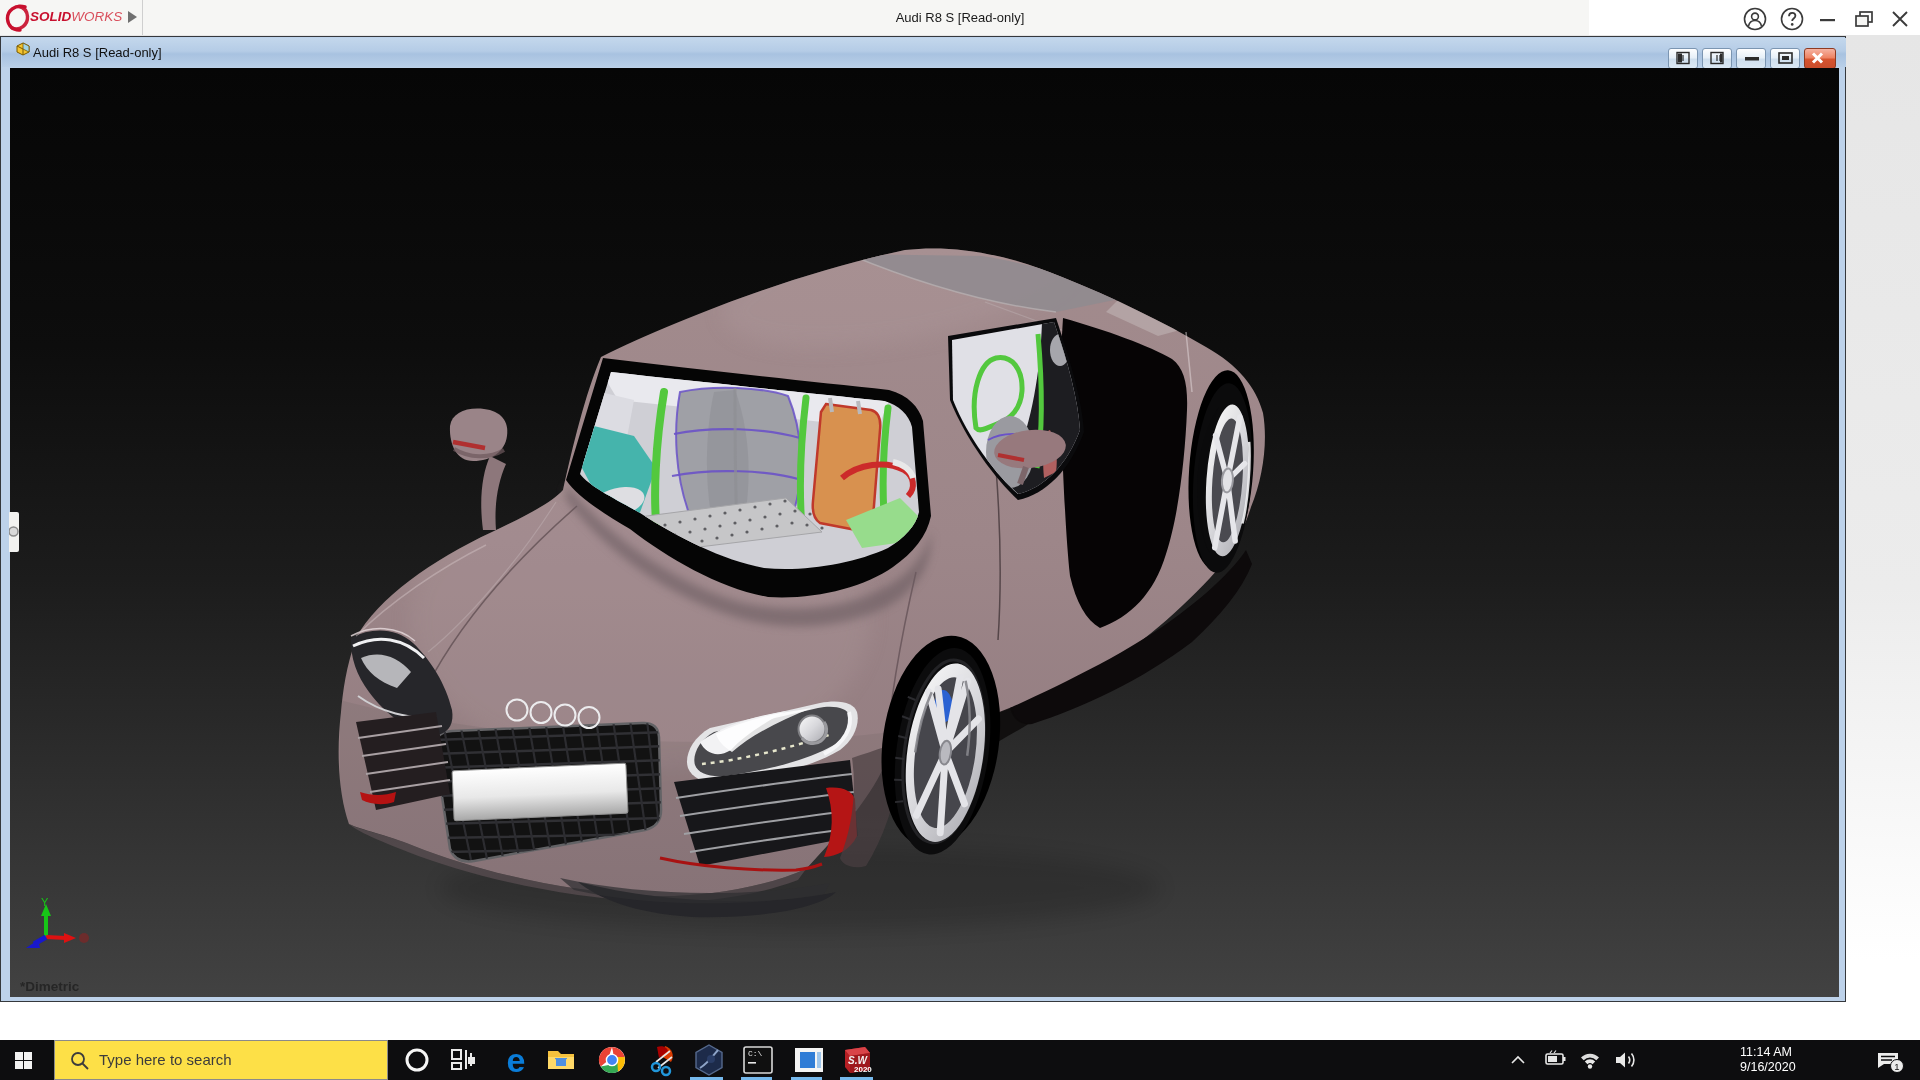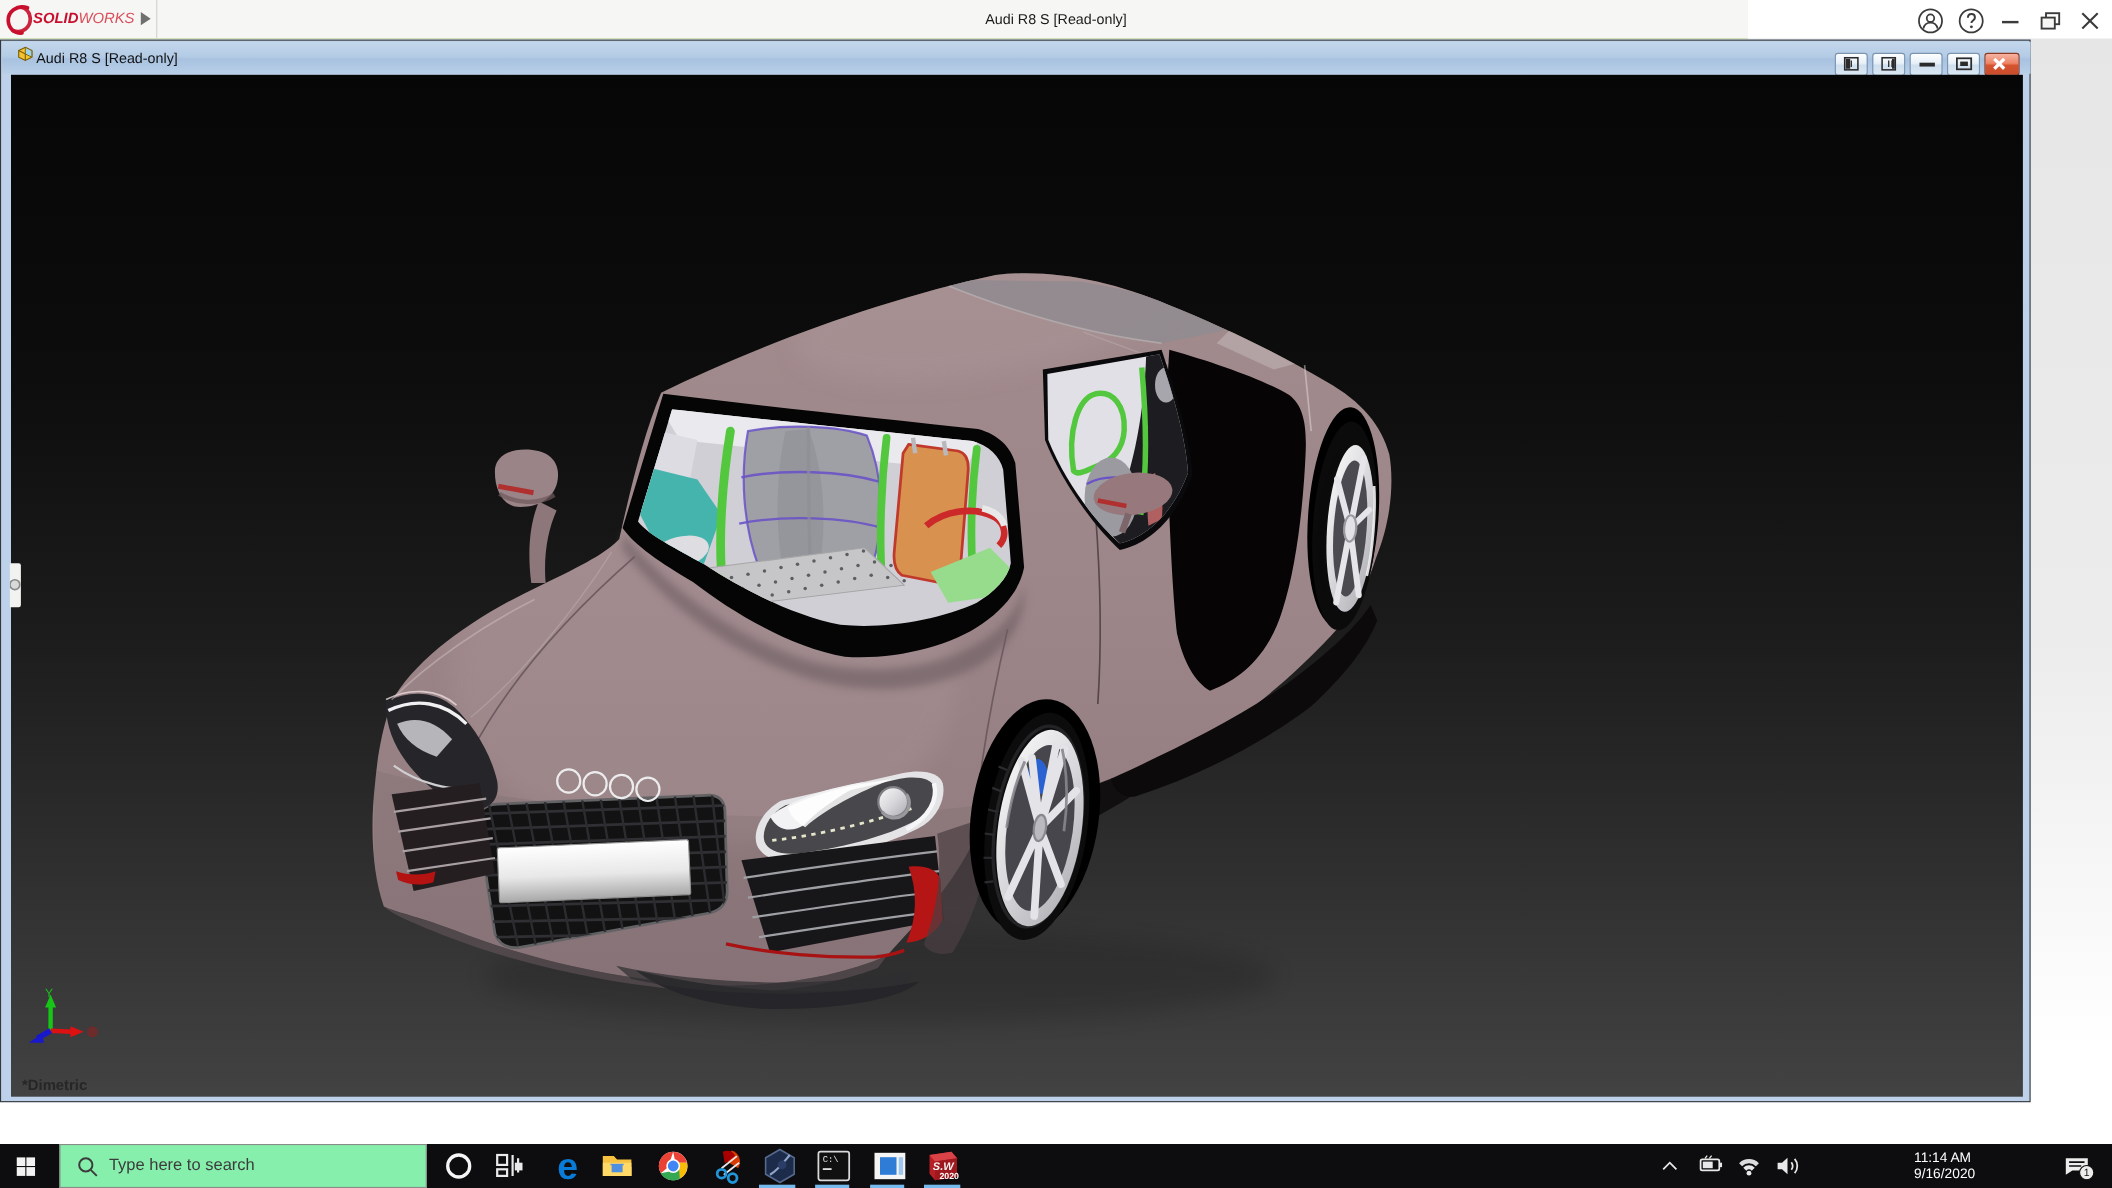--- a/index.html
+++ b/index.html
@@ -26,21 +26,21 @@
     background:linear-gradient(180deg,#c3d7ec 0%,#b5cce6 45%,#a8c2e0 55%,#b9cfe8 100%);}
   #wtitletext{position:absolute;left:31px;top:7px;font-size:13px;color:#111;}
   #viewport{left:9px;top:31px;width:1829px;height:929px;
     background:linear-gradient(180deg,#060606 0%,#0d0d0d 30%,#1c1c1c 55%,#2f2f2f 78%,#424242 100%);}
   
   .wbtn{position:absolute;top:10px;width:30px;height:21px;border:1px solid #7b95b1;border-radius:3px;
     background:linear-gradient(180deg,#fdfeff 0%,#e7f0f8 45%,#cfdfee 55%,#dbe8f4 100%);box-sizing:border-box;}
   .wbtn.red{background:linear-gradient(180deg,#f5b3a2 0%,#ee8465 45%,#d6532f 55%,#c94d2c 100%);border-color:#8e3a22;}
   
   #taskbar{left:0;top:1040px;width:1920px;height:40px;background:#0d0d0f;}
-  #searchbox{position:absolute;left:54px;top:0px;width:334px;height:40px;background:#86efac;
+  #searchbox{position:absolute;left:54px;top:0px;width:334px;height:40px;background:#fde047;
     border:1px solid #8a8a8a;box-sizing:border-box;}
   #searchbox span{position:absolute;left:44px;top:10px;font-size:15px;color:#3c3c3c;}
   #clock{position:absolute;left:1740px;top:1045px;width:115px;text-align:left;color:#fff;
     font-size:12.5px;line-height:15px;}
 </style>
 </head>
 <body>
 <div class="abs" id="topbar">
   <svg class="abs" style="left:4px;top:3px" width="28" height="30" viewBox="0 0 28 30">
     <path d="M 21 4 C 11 1 3 8 3.5 16 C 4 23 9 27.5 16 27" stroke="#c8102e" stroke-width="3.4" fill="none" stroke-linecap="round"></path>

